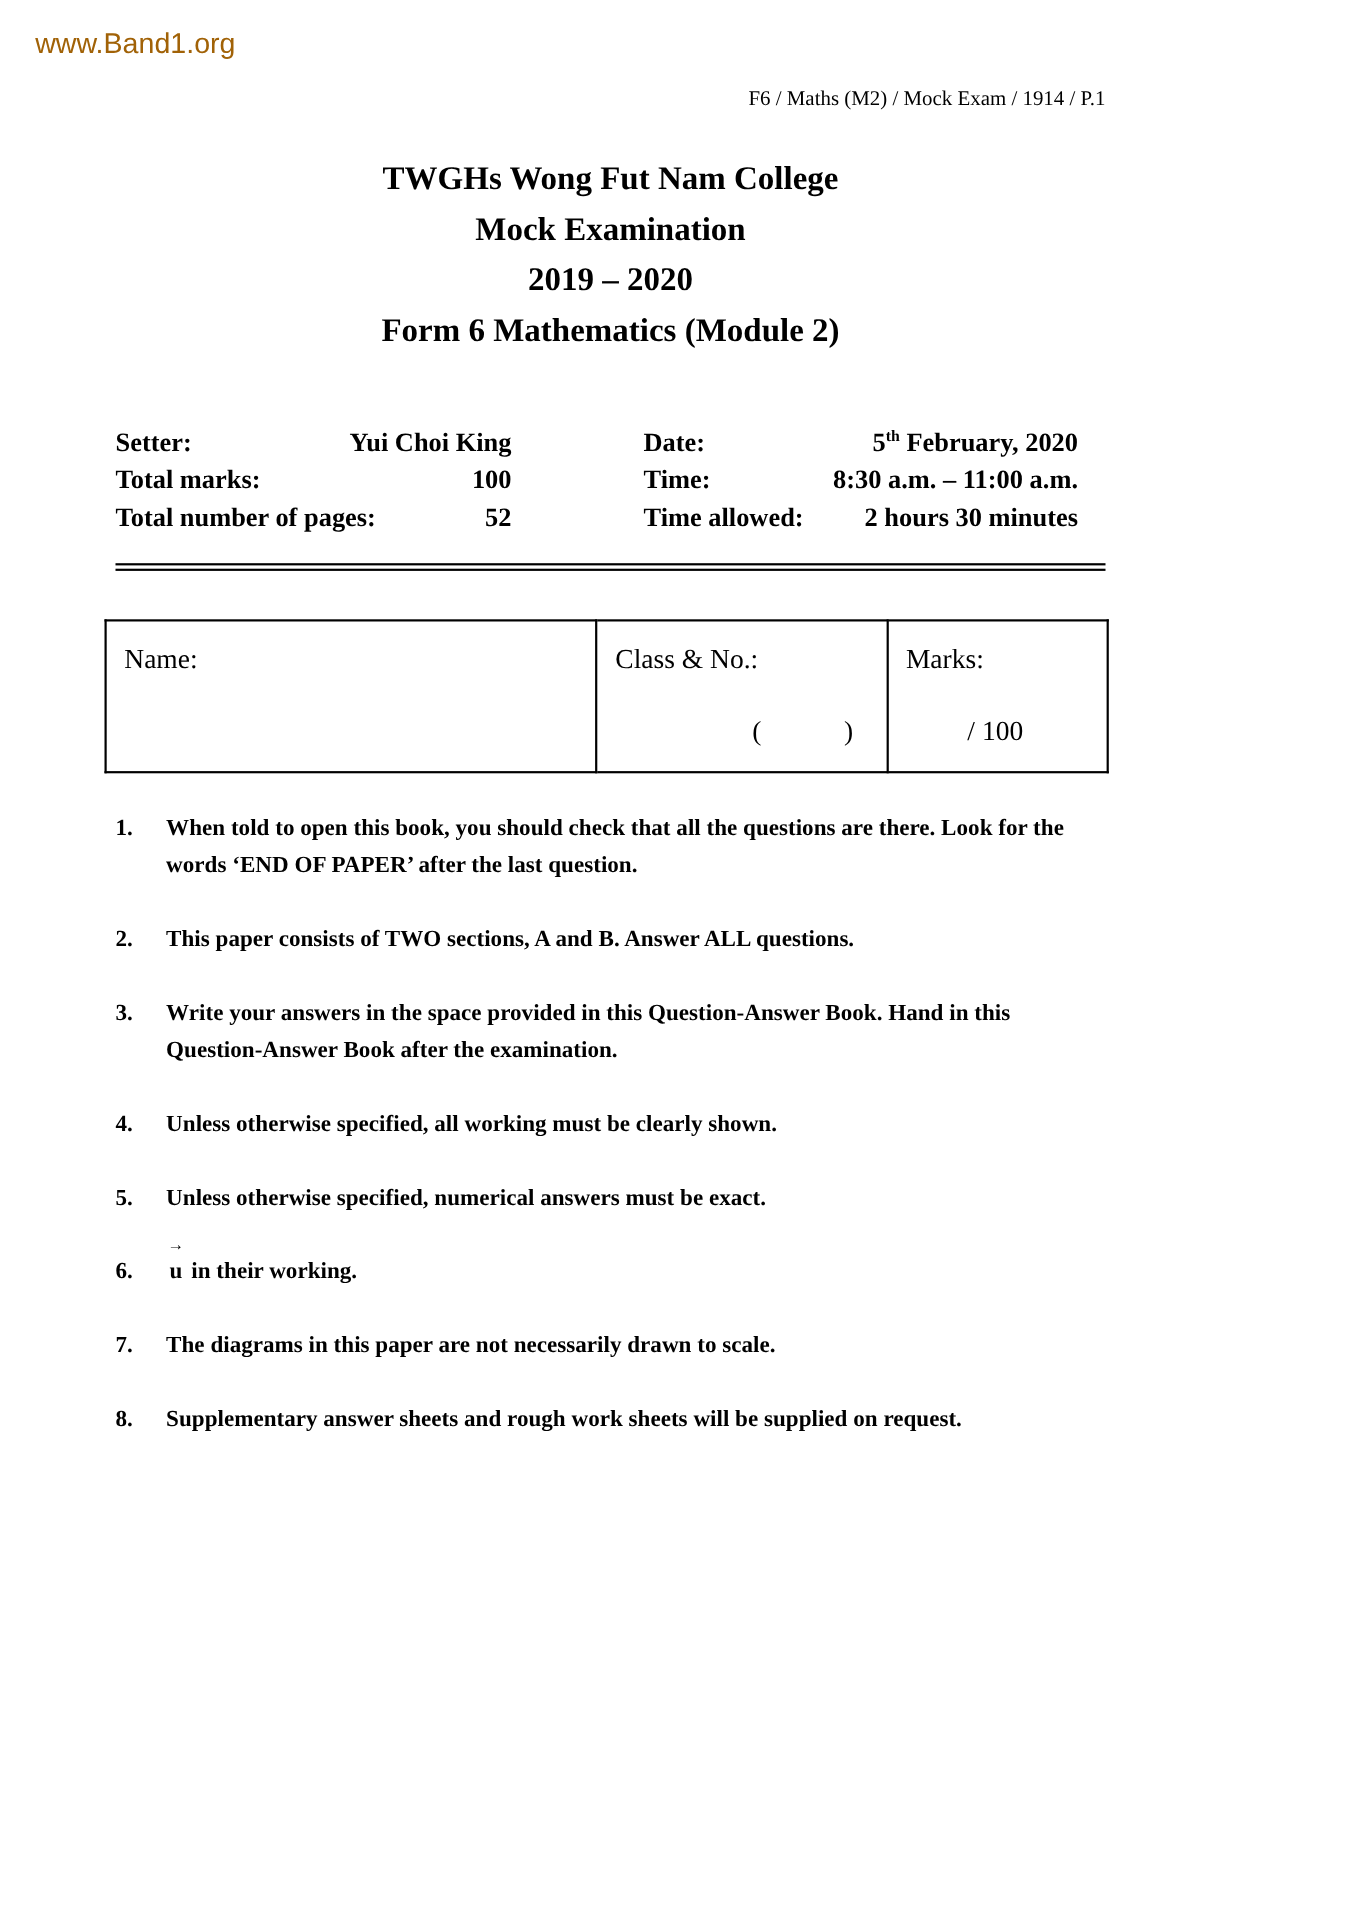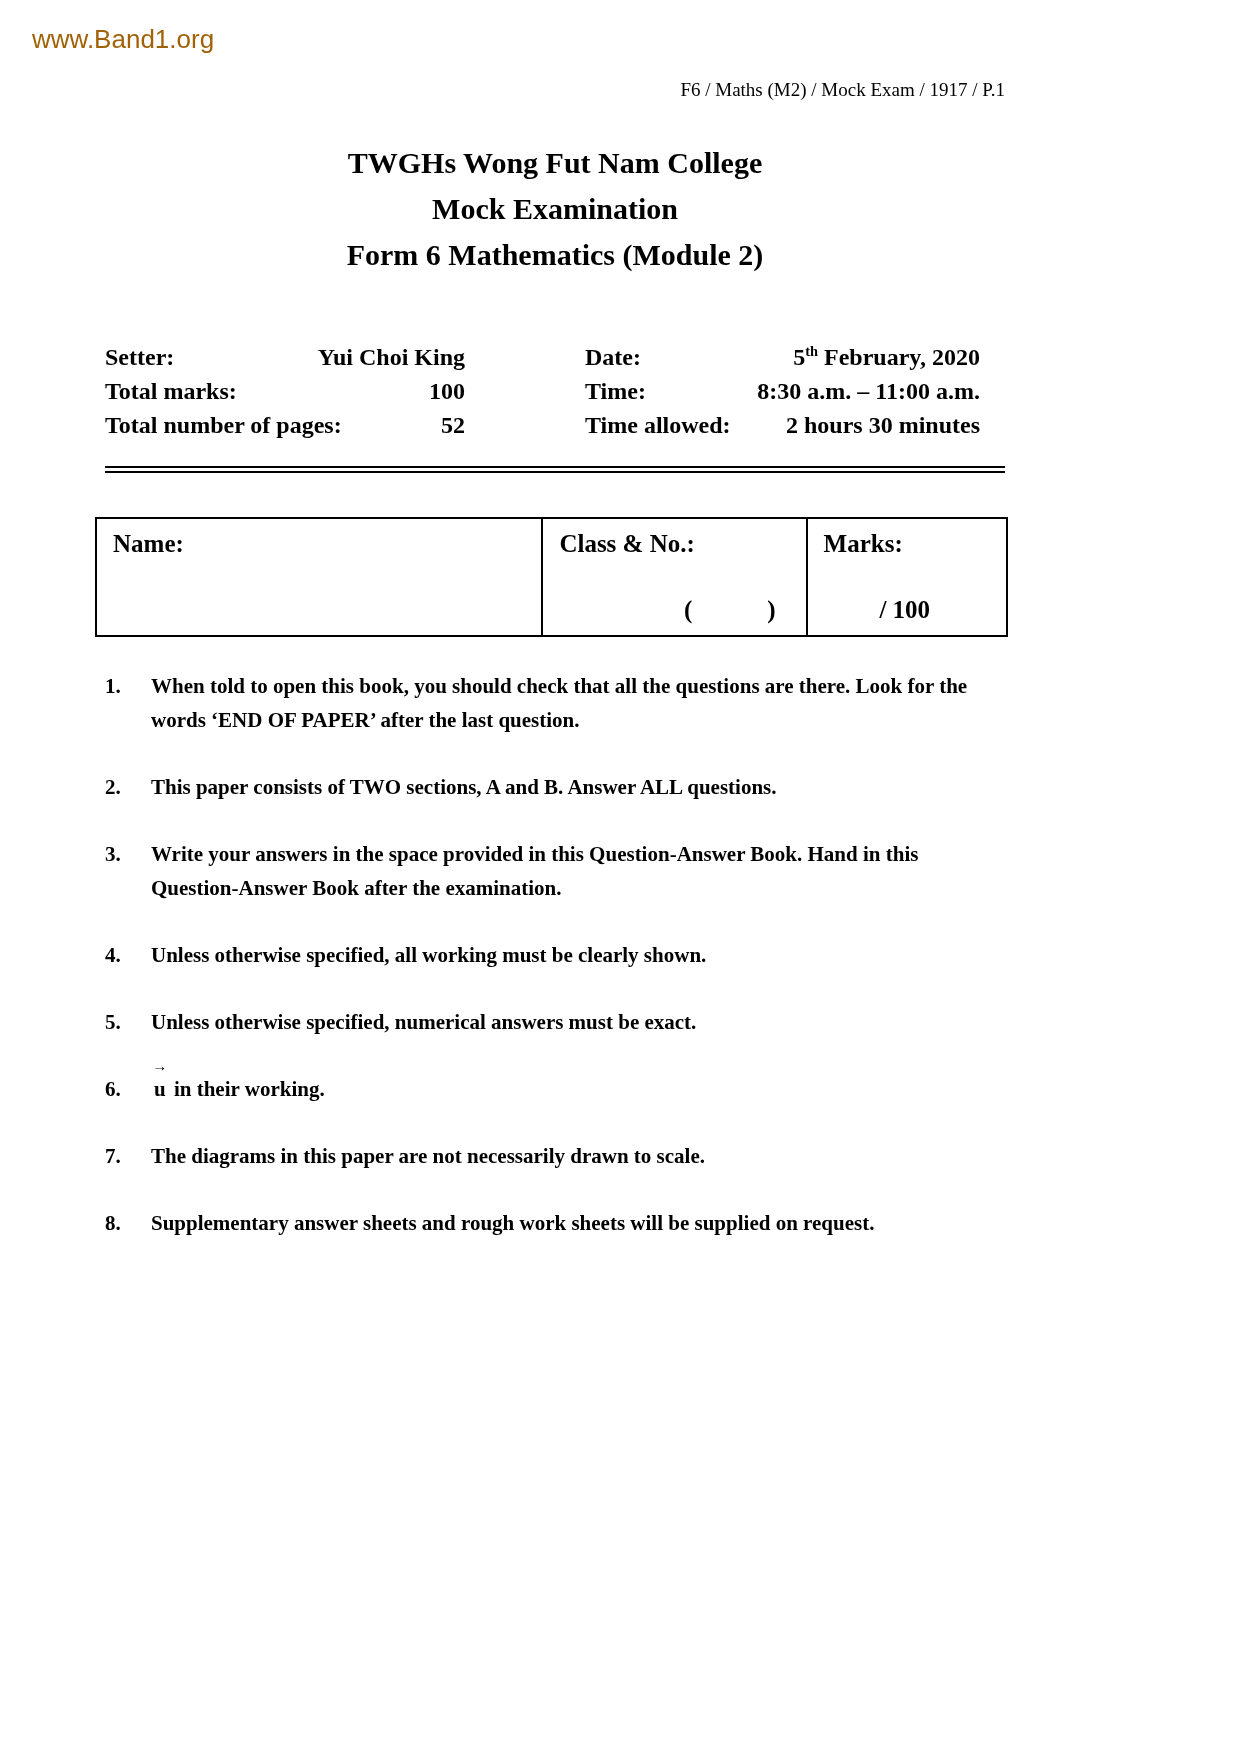--- a/index.html
+++ b/index.html
@@ -73,23 +73,23 @@
   table.candidate-table {
     border-collapse: collapse;
     width: 913px;
     margin-left: -10px;
     margin-top: 44px;
     table-layout: fixed;
   }
   table.candidate-table td {
     border: 2px solid #000;
     vertical-align: top;
-    padding: 10px 16px;
+    padding: 20px 16px;
     height: 106px;
-    font-weight: bold;
+    font-weight: normal;
     font-size: 25px;
   }
   td.td-name  { width: 49%; }
   td.td-class { width: 29%; }
   td.td-marks { width: 22%; }
   .cell-label { line-height: 30px; }
   .cell-value { margin-top: 36px; line-height: 30px; }
   .class-value { text-align: right; padding-right: 14px; white-space: pre; }
   .marks-value { text-align: center; padding-right: 4px; }
   .instructions-heading {
@@ -131,25 +131,26 @@
 </style>
 </head>
 <body>
 
 <div class="page">
 
   <div class="watermark">www.Band1.org</div>
 
   <div class="content">
 
-    <div class="header-right">F6 / Maths (M2) / Mock Exam / 1917 / P.1</div>
+    <div class="header-right">F6 / Maths (M2) / Mock Exam / 1914 / P.1</div>
 
     <div class="titles">
       <div>TWGHs Wong Fut Nam College</div>
       <div>Mock Examination</div>
+      <div>2019 – 2020</div>
       <div>Form 6 Mathematics (Module 2)</div>
     </div>
 
     <div class="info">
       <div class="info-row">
         <div class="info-left">
           <span class="lbl">Setter:</span>
           <span class="val">Yui Choi King</span>
         </div>
         <div class="info-right">

